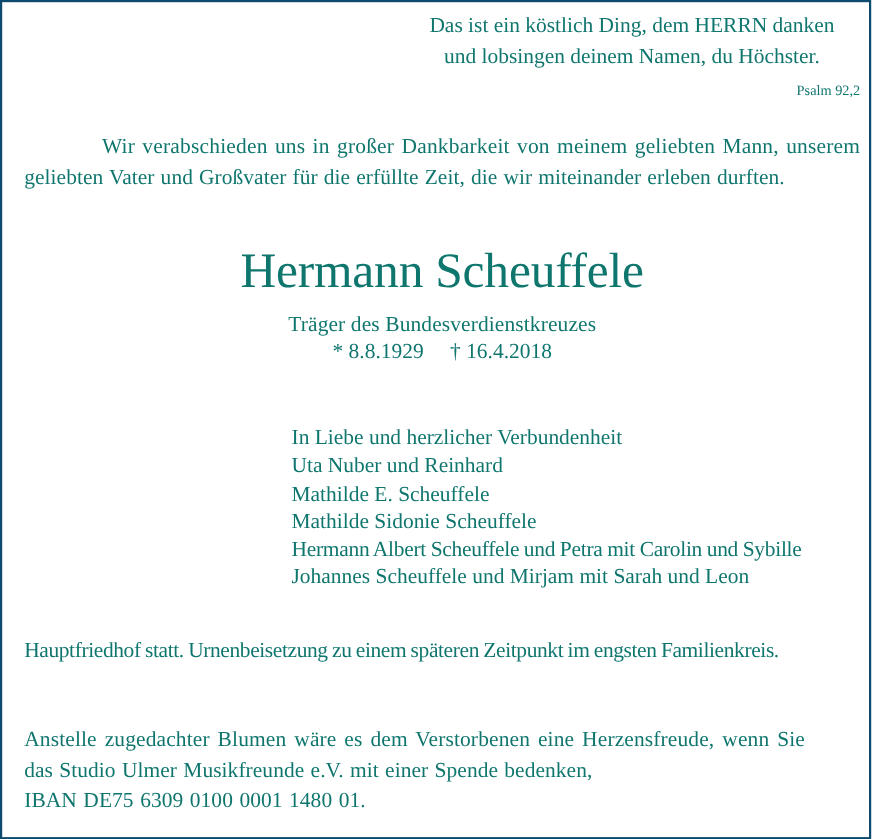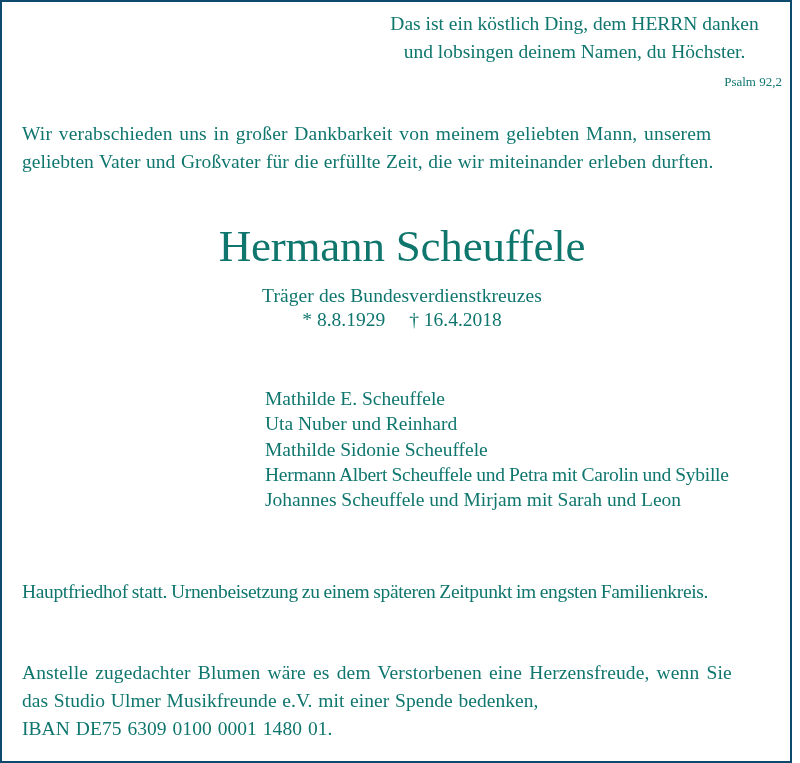--- a/index.html
+++ b/index.html
@@ -58,21 +58,21 @@
     width: 760px;
     font-size: 19.5px;
     line-height: 28px;
   }
   .para .jline {
     display: block;
     white-space: nowrap;
   }
 
   .para-intro { top: 118px; }
-  .para-intro .jline-1 { letter-spacing: 0.18px; word-spacing: 1.6px; }
+  .para-intro .jline-1 { letter-spacing: 0.18px; word-spacing: 1.6px; text-align: right; }
   .para-intro .jline-2 { letter-spacing: 0.05px; word-spacing: 0.6px; }
 
   .para-service { top: 576px; }
   .para-service .jline-1 { letter-spacing: 0.1px; word-spacing: 5.2px; }
   .para-service .jline-2 { letter-spacing: -0.35px; word-spacing: -0.6px; }
 
   .para-donation { top: 657px; }
   .para-donation .jline-1 { letter-spacing: 0.12px; word-spacing: 2.2px; }
   .para-donation .jline-2 { letter-spacing: 0.05px; word-spacing: 0.8px; }
   .para-donation .jline-3 { letter-spacing: 0.05px; word-spacing: 1px; }
@@ -149,22 +149,23 @@
 
     <h1 class="name-heading">Hermann Scheuffele</h1>
 
     <div class="honor-line">Träger des Bundesverdienstkreuzes</div>
 
     <div class="dates-line">
       <span class="date-born">* 8.8.1929</span><span class="date-died">† 16.4.2018</span>
     </div>
 
     <div class="family-block">
+      <span class="family-line">In Liebe und herzlicher Verbundenheit</span>
+      <span class="family-line">Uta Nuber und Reinhard</span>
       <span class="family-line">Mathilde E. Scheuffele</span>
-      <span class="family-line">Uta Nuber und Reinhard</span>
       <span class="family-line">Mathilde Sidonie Scheuffele</span>
       <span class="family-line tight">Hermann Albert Scheuffele und Petra mit Carolin und Sybille</span>
       <span class="family-line">Johannes Scheuffele und Mirjam mit Sarah und Leon</span>
     </div>
 
     <div class="para para-service">
       <span class="jline jline-2">Hauptfriedhof statt. Urnenbeisetzung zu einem späteren Zeitpunkt im engsten Familienkreis.</span>
     </div>
 
     <div class="para para-donation">

